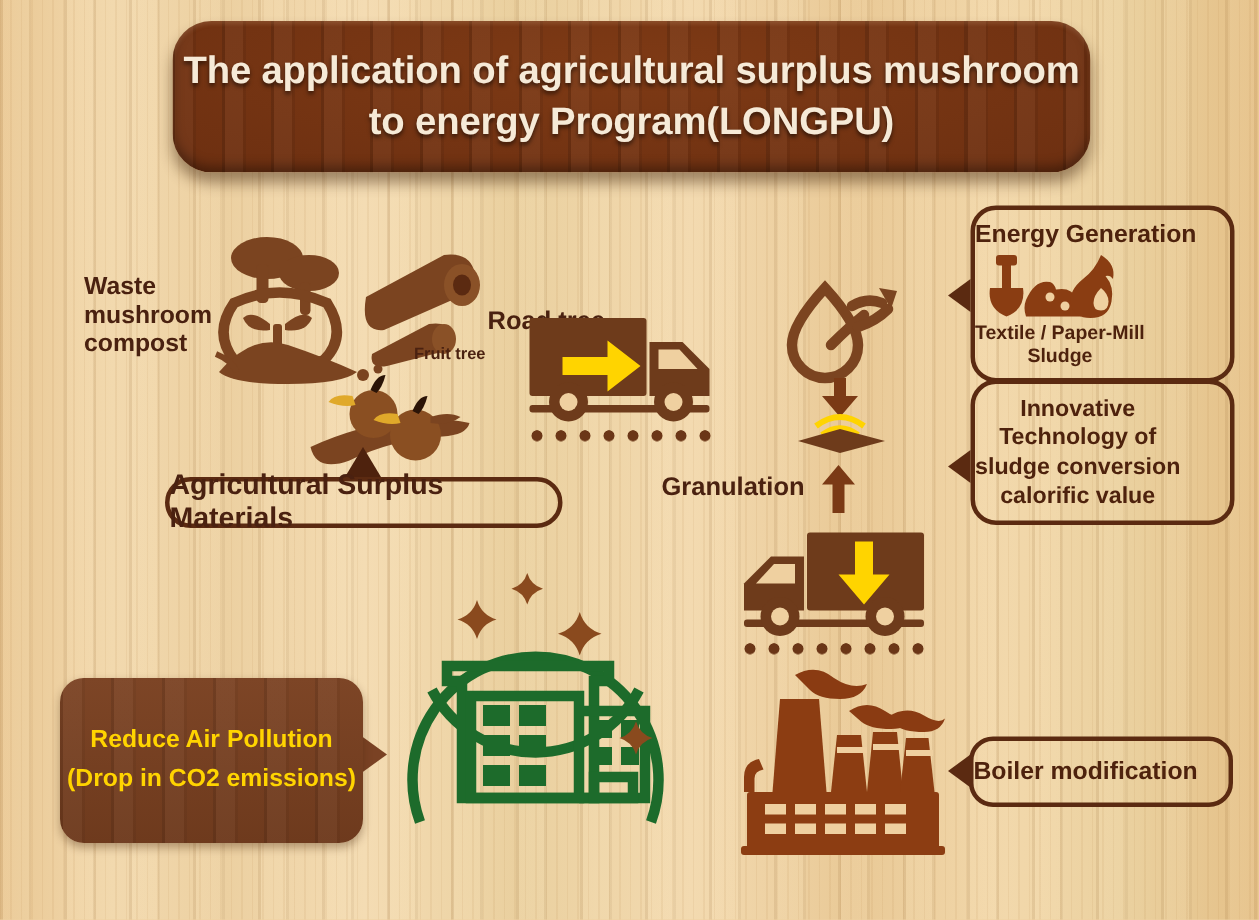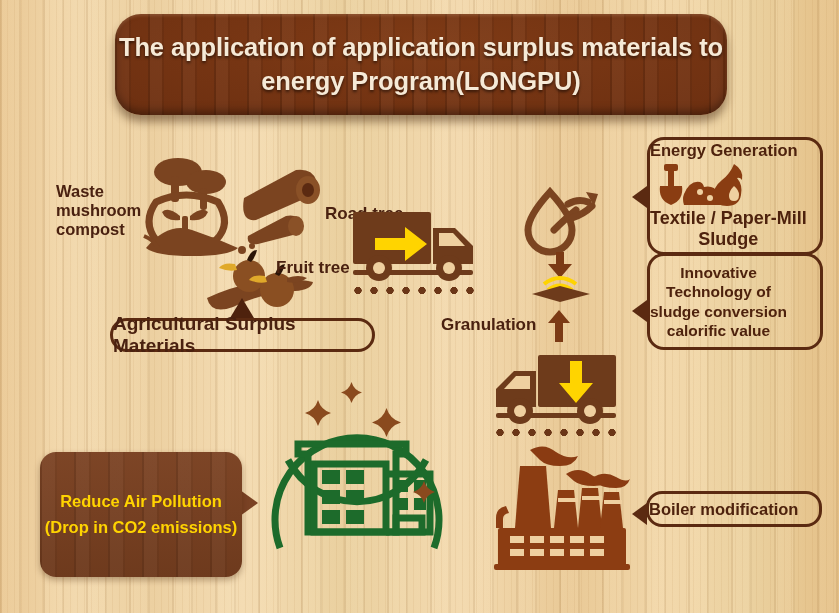--- a/index.html
+++ b/index.html
@@ -67,21 +67,21 @@
   
   #pill-asm{
     position:absolute;left:110px;top:318px;width:265px;height:34px;
     border:3px solid #5b2a11;border-radius:24px;box-sizing:border-box;
     display:flex;align-items:center;justify-content:center;
     color:#4a2110;font-size:19px;font-weight:bold;
   }
 
   
   #box-pollution{
-    position:absolute;left:40px;top:452px;width:202px;height:125px;
+    position:absolute;left:40px;top:452px;width:202px;height:110px;
     border-radius:16px;box-sizing:border-box;
     background:
       repeating-linear-gradient(90deg, rgba(0,0,0,0.10) 0 2px, rgba(255,255,255,0.03) 2px 15px,
         rgba(0,0,0,0.05) 15px 17px, rgba(255,255,255,0) 17px 34px),
       linear-gradient(180deg,#7d4526 0%,#6e3a1d 100%);
     display:flex;flex-direction:column;justify-content:center;
     color:#ffd400;font-size:16.5px;font-weight:bold;line-height:1.55;text-align:center;
     box-shadow:0 3px 6px rgba(70,35,10,0.35);
   }
 
@@ -92,21 +92,21 @@
 
   svg{display:block;overflow:visible;}
 </style>
 </head>
 <body>
 
 <div id="stage">
 
   <div id="title-banner">
     <div id="title-text">The application of
-application surplus materials to energy Program(LONGPU)</div>
+agricultural surplus mushroom to energy Program(LONGPU)</div>
   </div>
 
   <div class="txt plain-label" style="left:46px;top:182px;font-size:16.5px;margin-left:10px;">Waste
 mushroom
 compost</div>
 
   <div style="position:absolute;left:138px;top:150px;">
     <svg width="130" height="110" viewBox="0 0 130 110">
       <g fill="#7b4420">
         <ellipse cx="40" cy="22" rx="24" ry="14"></ellipse>
@@ -145,21 +145,21 @@
         <circle cx="44" cy="28" r="16" fill="#8a4f22"></circle>
         <circle cx="72" cy="42" r="17" fill="#8a4f22"></circle>
         <path d="M42 12 q4 -10 10 -10 q-2 8 -6 12 z" fill="#2b1407"></path>
         <path d="M70 26 q4 -10 10 -10 q-2 8 -6 12 z" fill="#2b1407"></path>
         <path d="M30 16 q-12 -2 -16 4 q10 4 18 2 z" fill="#e0a92a"></path>
         <path d="M60 28 q-12 -2 -16 4 q10 4 18 2 z" fill="#e0a92a"></path>
         <path d="M82 30 q12 -4 20 0 q-8 6 -20 4 z"></path>
       </g>
     </svg>
   </div>
-  <div class="txt plain-label" style="left:276px;top:258px;font-size:17px;">Fruit tree</div>
+  <div class="txt plain-label" style="left:276px;top:230px;font-size:11px;">Fruit tree</div>
 
   <div class="tail-up" style="left:230px;top:298px;"></div>
   <div id="pill-asm">
     <span>Agricultural Surplus Materials</span>
   </div>
 
   <div style="position:absolute;left:353px;top:212px;">
     <svg width="125" height="72" viewBox="0 0 125 72">
       <g fill="#6e3b1b">
         <rect x="0" y="0" width="78" height="52" rx="2"></rect>
@@ -328,30 +328,30 @@
           <path d="M34 30 q6 -14 16 -12 q3 1 4 5 q10 -2 14 6 q4 5 3 12 h-37 q-2 -6 0 -11 z"></path>
           <circle cx="50" cy="28" r="3" fill="#efd0a0"></circle>
           <circle cx="60" cy="34" r="3" fill="#efd0a0"></circle>
         </g>
         <g fill="#8a3d12">
           <path d="M84 0 q-4 10 -12 16 q-10 8 -8 17 q2 9 13 9 q12 0 14 -11 q2 -10 -4 -17 q3 -1 5 2 q2 -10 -8 -16 z"></path>
           <path d="M84 22 q-5 5 -5 10 q0 5 5 5 q5 0 5 -6 q0 -5 -5 -9 z" fill="#efd0a0"></path>
         </g>
       </svg>
     </div>
-    <div style="font-size:18px;line-height:1.2;white-space:pre-line;">Textile / Paper-Mill
+    <div style="font-size:13px;line-height:1.2;white-space:pre-line;">Textile / Paper-Mill
 Sludge</div>
   </div>
 
   <div class="tail-left" style="left:632px;top:300px;"></div>
   <div class="outline-box" style="left:647px;top:253px;width:176px;height:97px;font-size:15.5px;line-height:1.25;">
     <div style="white-space:pre-line;">Innovative
 Technology of
 sludge conversion
 calorific value</div>
   </div>
 
   <div class="tail-left" style="left:632px;top:503px;"></div>
-  <div class="outline-box" style="left:646px;top:491px;width:176px;height:36px;font-size:16.5px;border-radius:16px;">
+  <div class="outline-box" style="left:646px;top:491px;width:176px;height:47px;font-size:16.5px;border-radius:16px;">
     <div>Boiler modification</div>
   </div>
 
 </div>
 
 </body></html>

